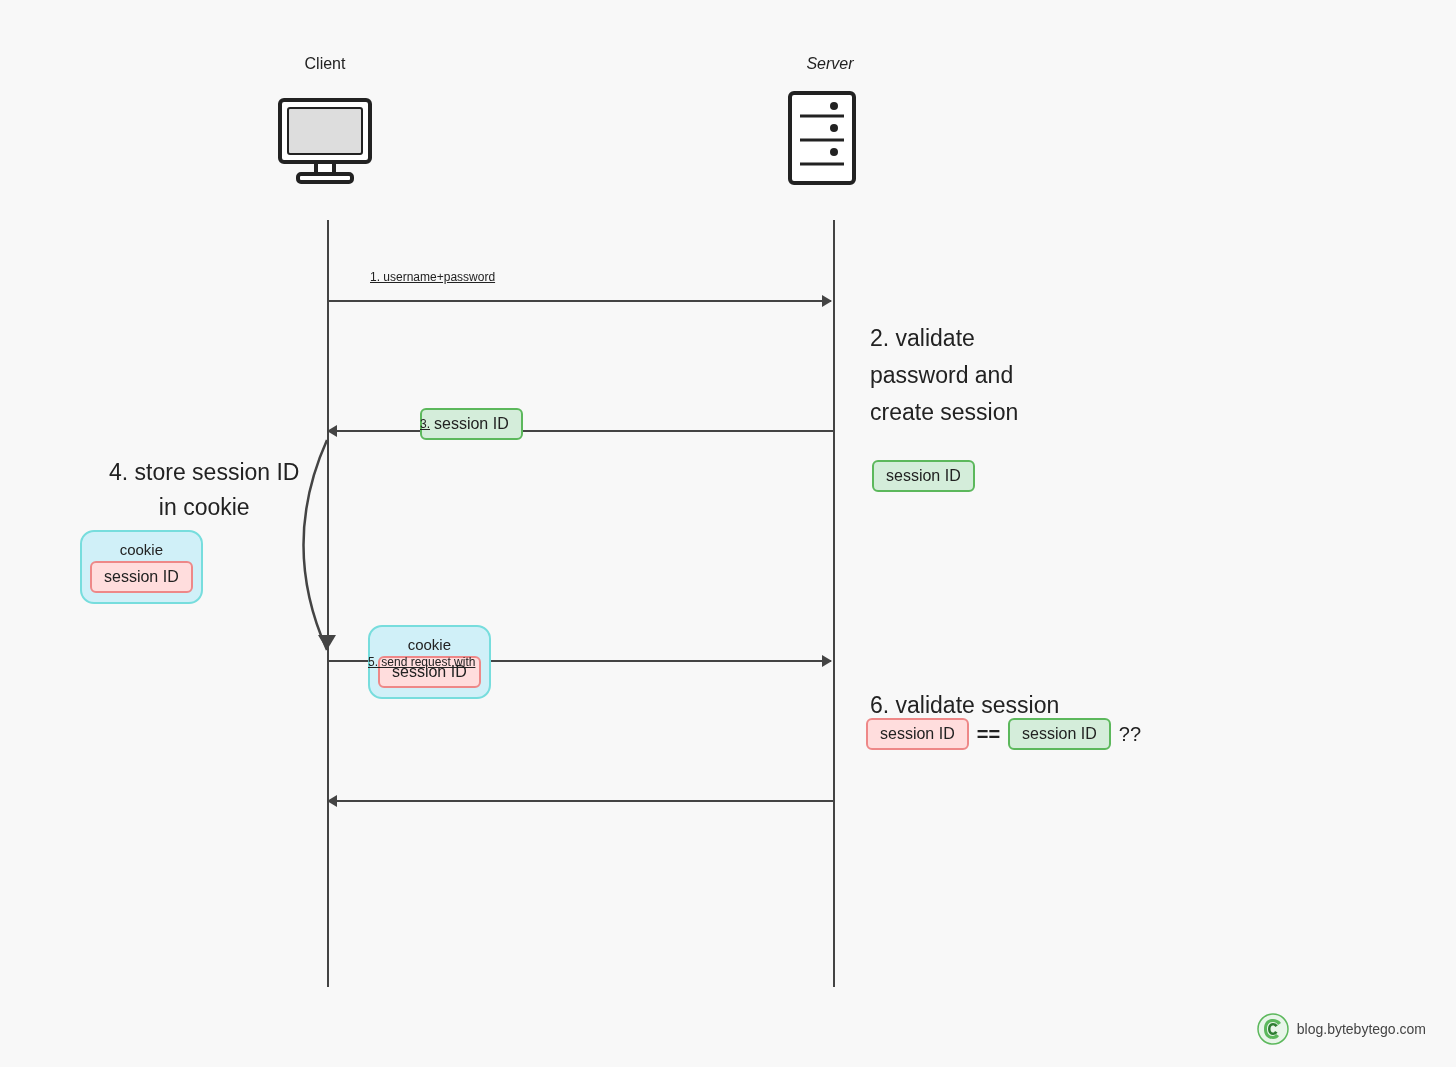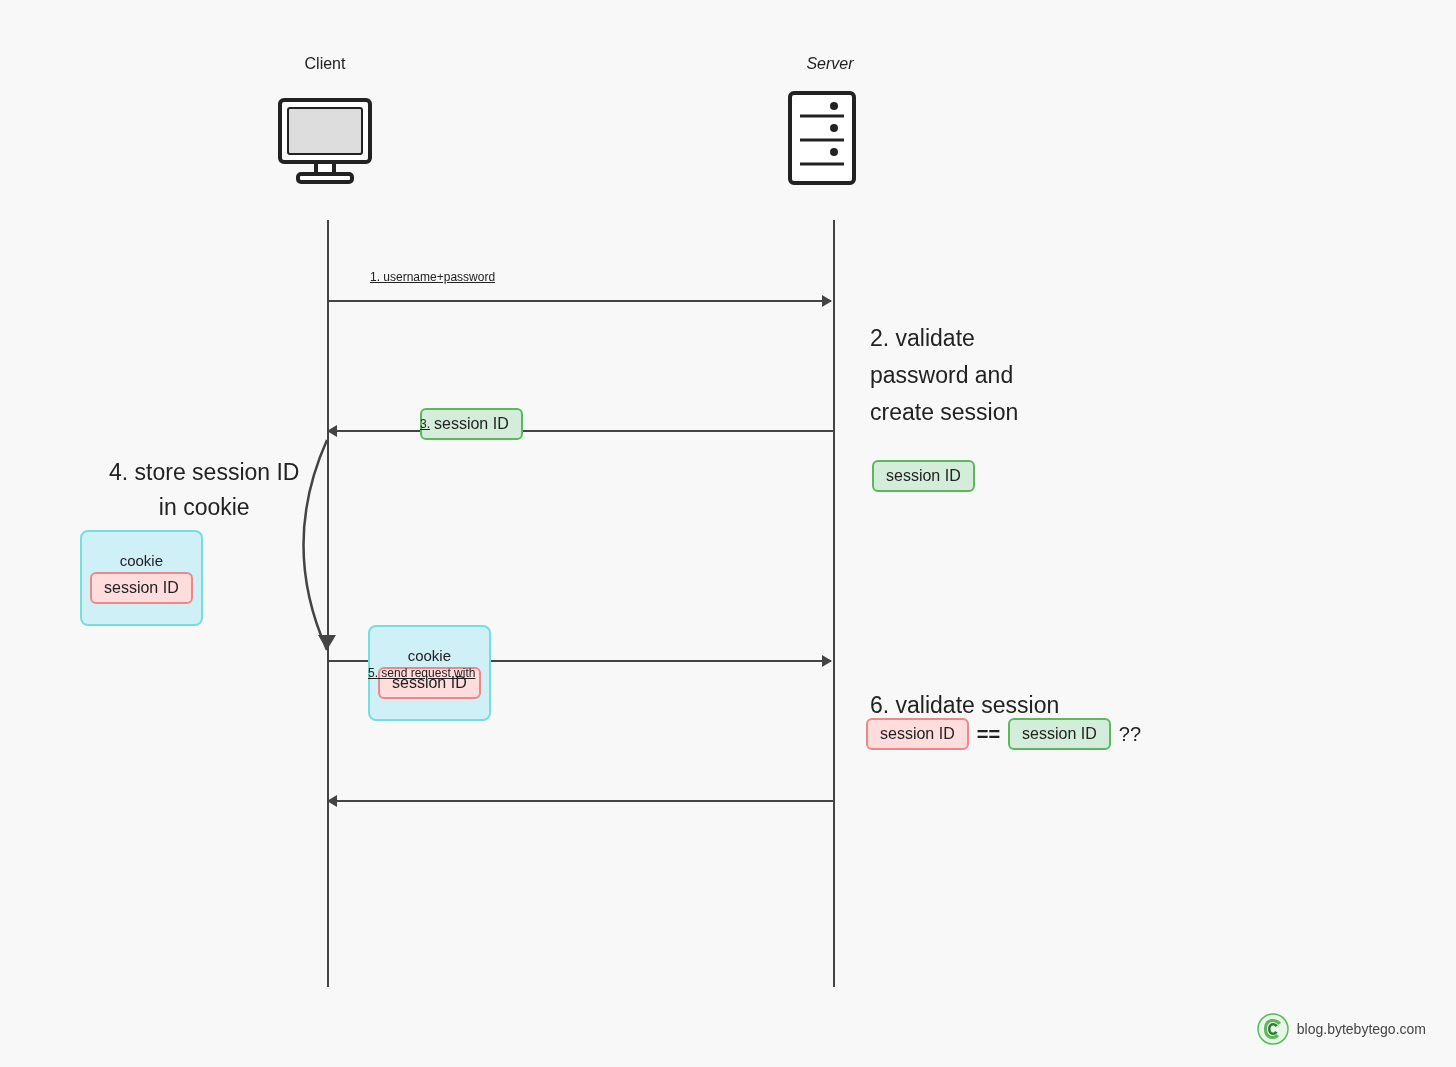--- a/index.html
+++ b/index.html
@@ -100,23 +100,23 @@
       border-radius: 6px;
       background: #fdd;
       color: #222;
       font-size: 16px;
       font-family: Arial, sans-serif;
     }
 
     
     .cookie-box {
       display: inline-block;
-      padding: 20px 8px;
+      padding: 9px 8px;
       border: 2px solid #7dd;
-      border-radius: 8px;
+      border-radius: 14px;
       background: #d0f0f8;
       font-size: 15px;
     }
     .cookie-box .cookie-label {
       display: block;
       text-align: center;
       font-size: 15px;
       color: #222;
       margin-bottom: 3px;
     }

